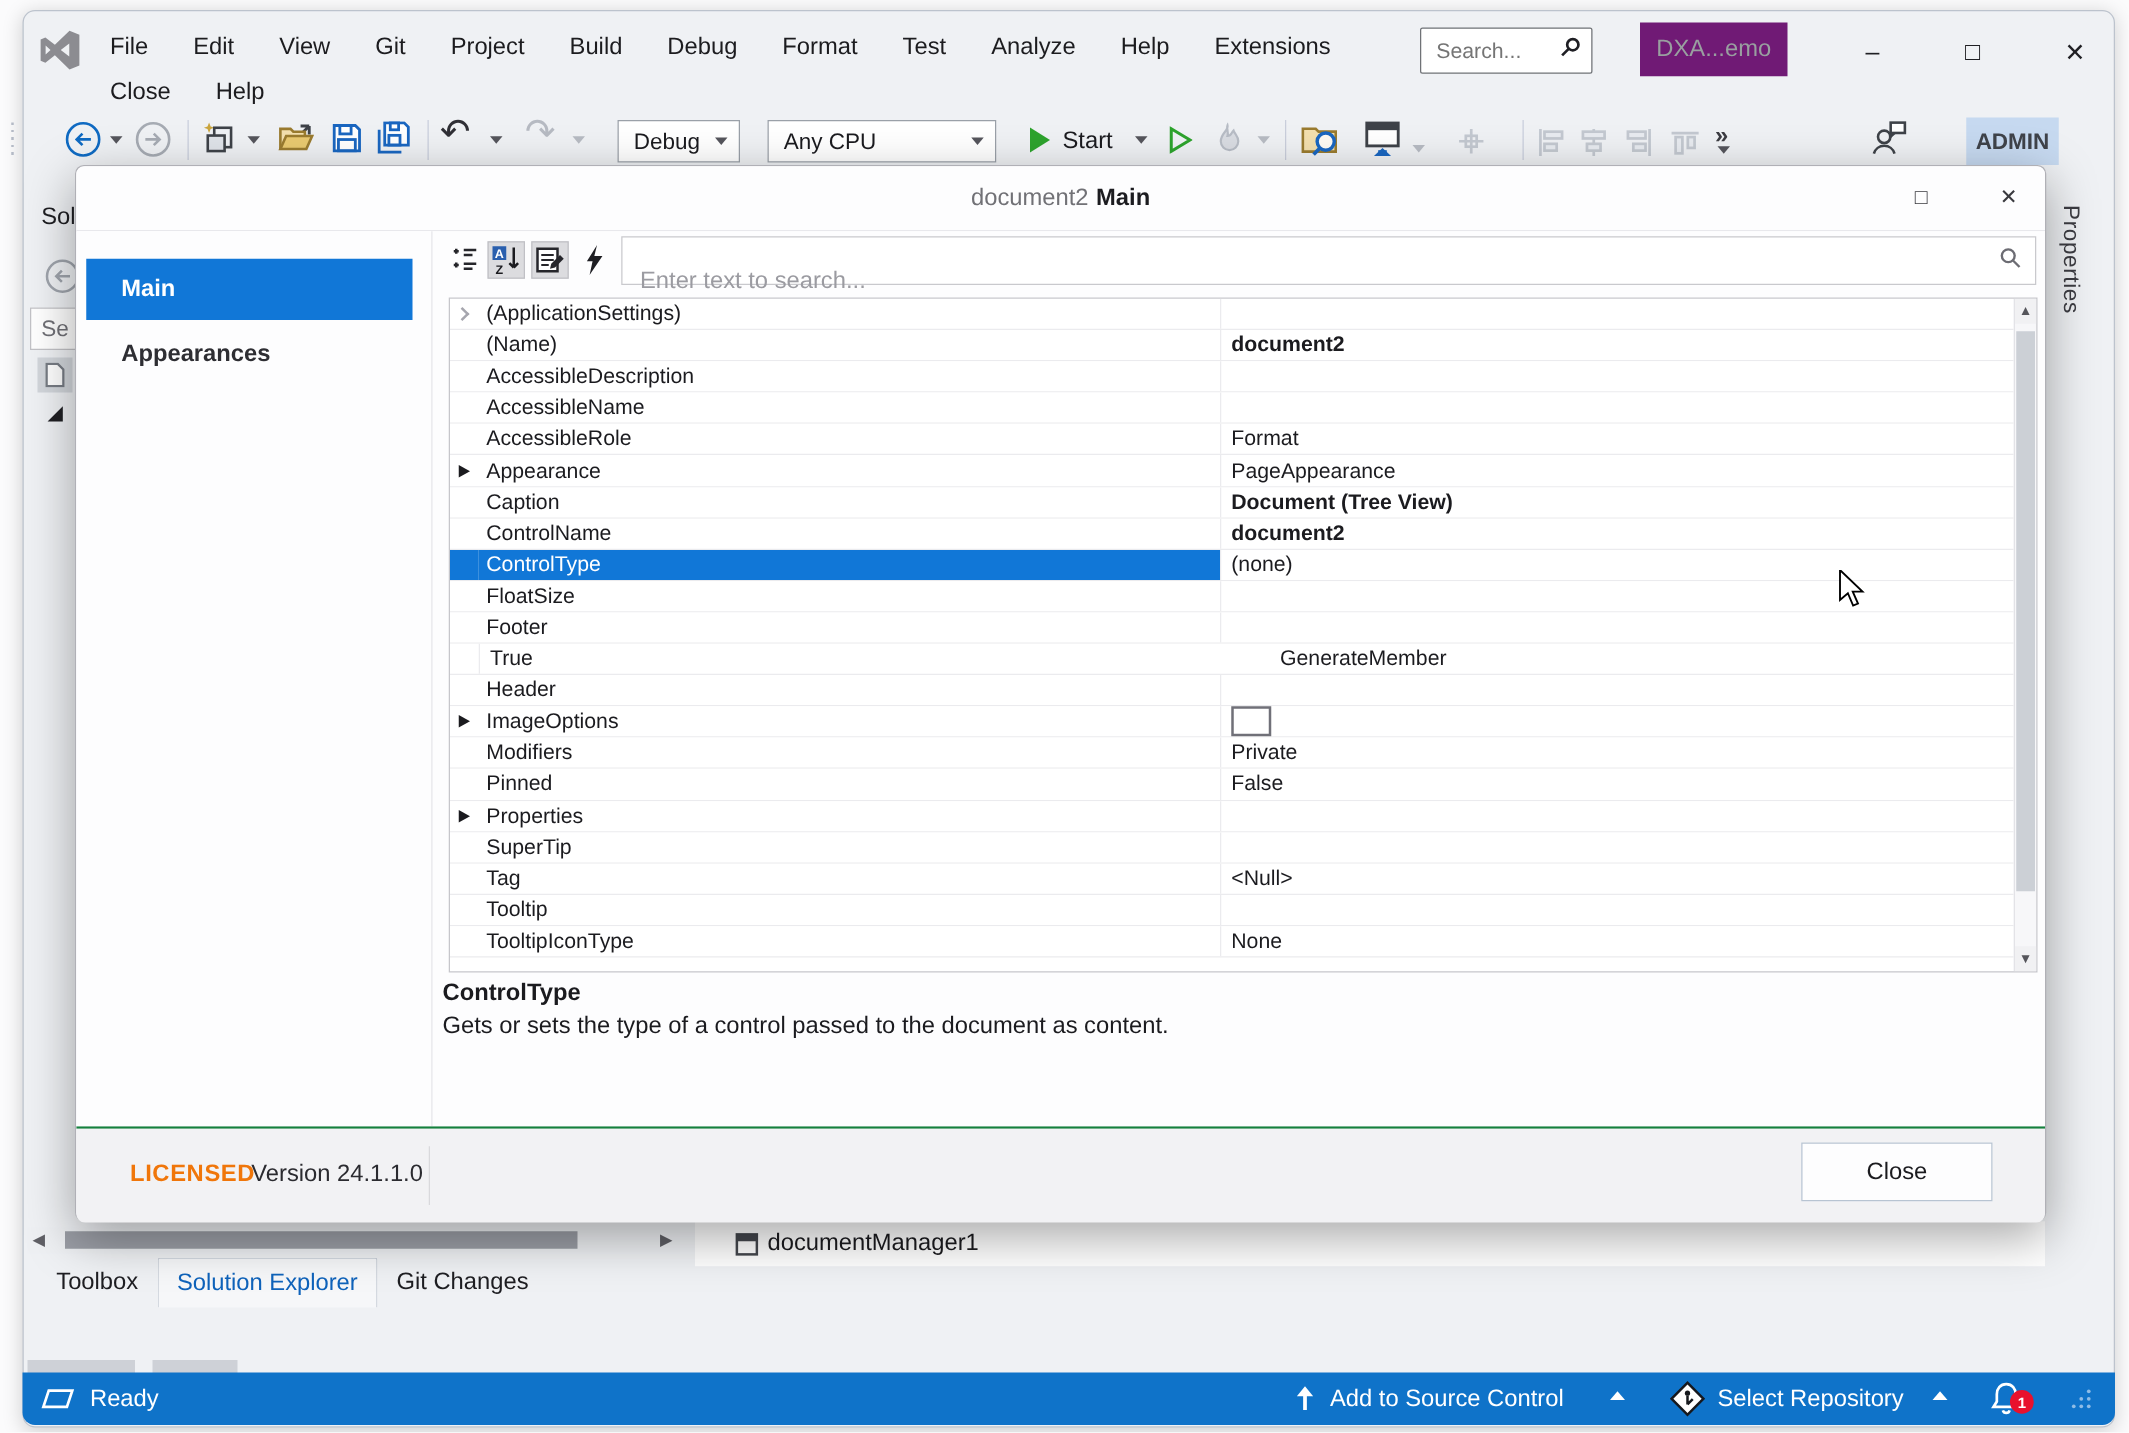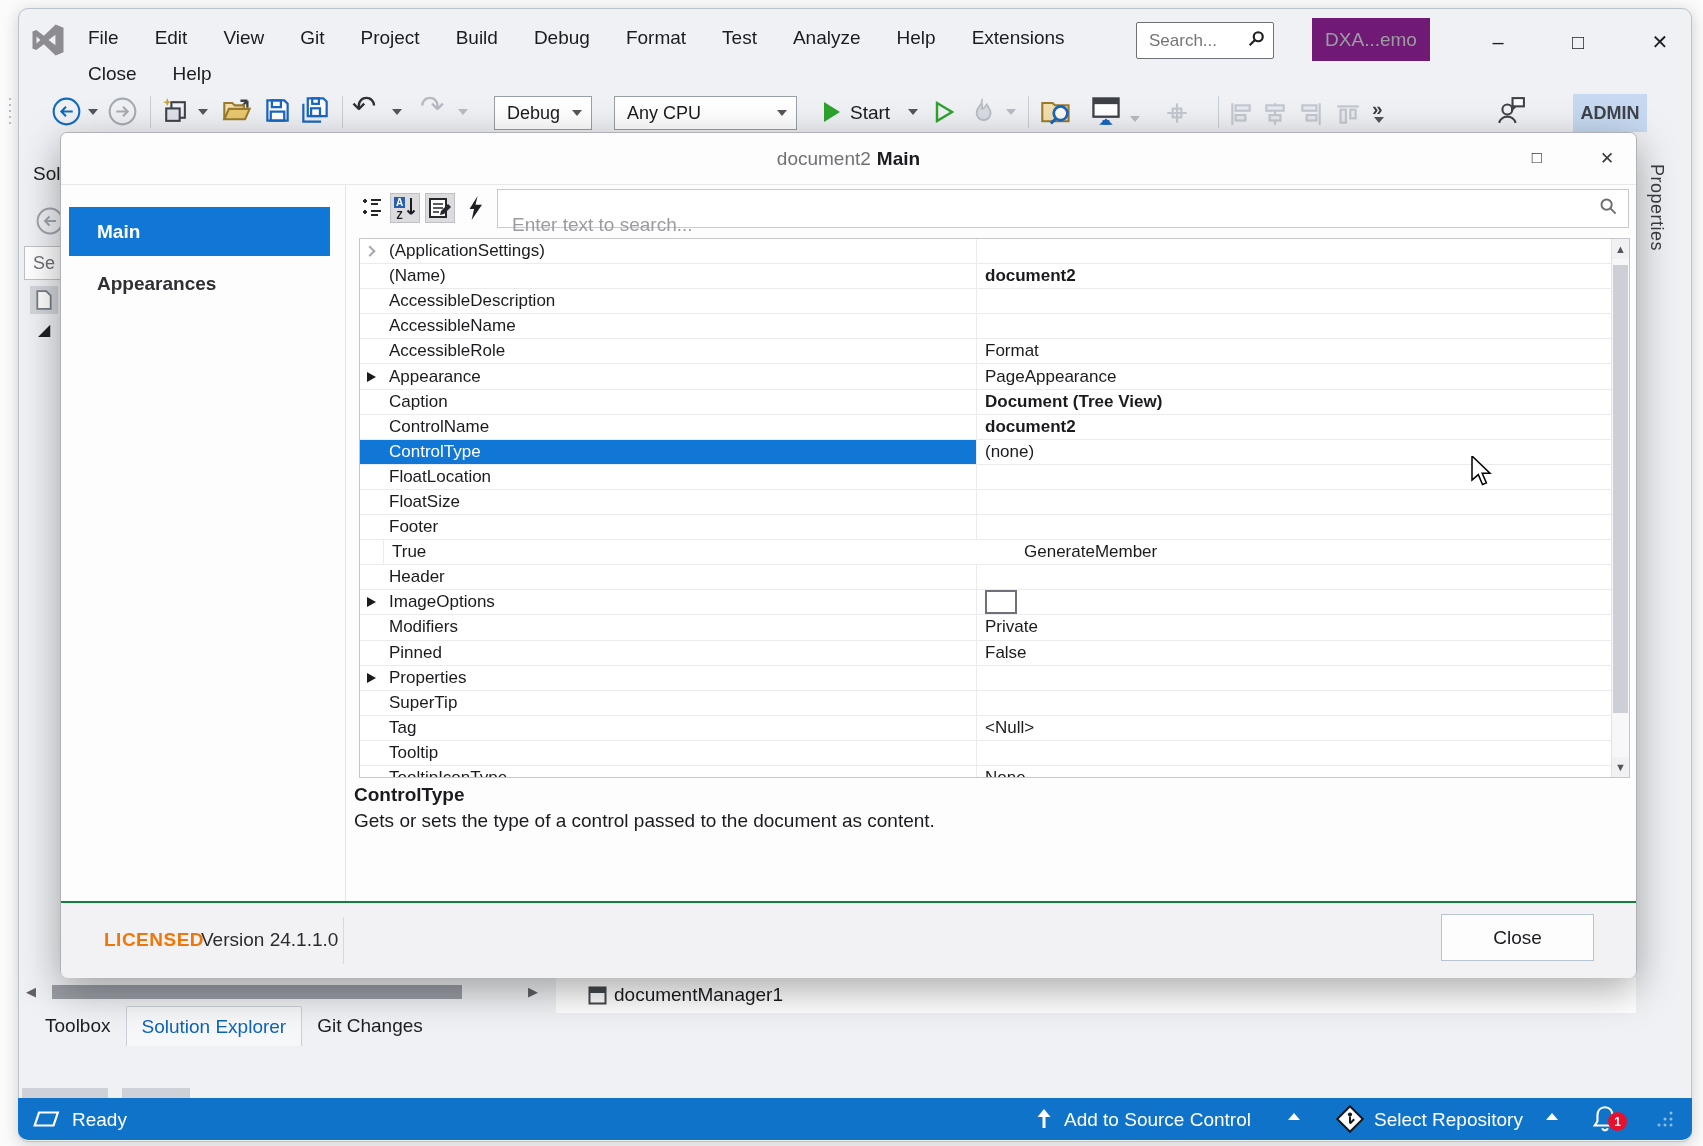--- a/index.html
+++ b/index.html
@@ -460,25 +460,20 @@
             <span class="gcell name">ControlName</span>
             <span class="gcell val b">document2</span>
           </div>
           <div class="grow sel">
             <span class="gcell gut"></span>
             <span class="gcell name">ControlType</span>
             <span class="gcell val">(none)</span>
           </div>
           <div class="grow">
             <span class="gcell gut"></span>
-            <span class="gcell name">FloatLocation</span>
-            <span class="gcell val"></span>
-          </div>
-          <div class="grow">
-            <span class="gcell gut"></span>
             <span class="gcell name">FloatSize</span>
             <span class="gcell val"></span>
           </div>
           <div class="grow">
             <span class="gcell gut"></span>
             <span class="gcell name">Footer</span>
             <span class="gcell val"></span>
           </div>
           <div class="grow">
             <span class="gcell gut"></span>

